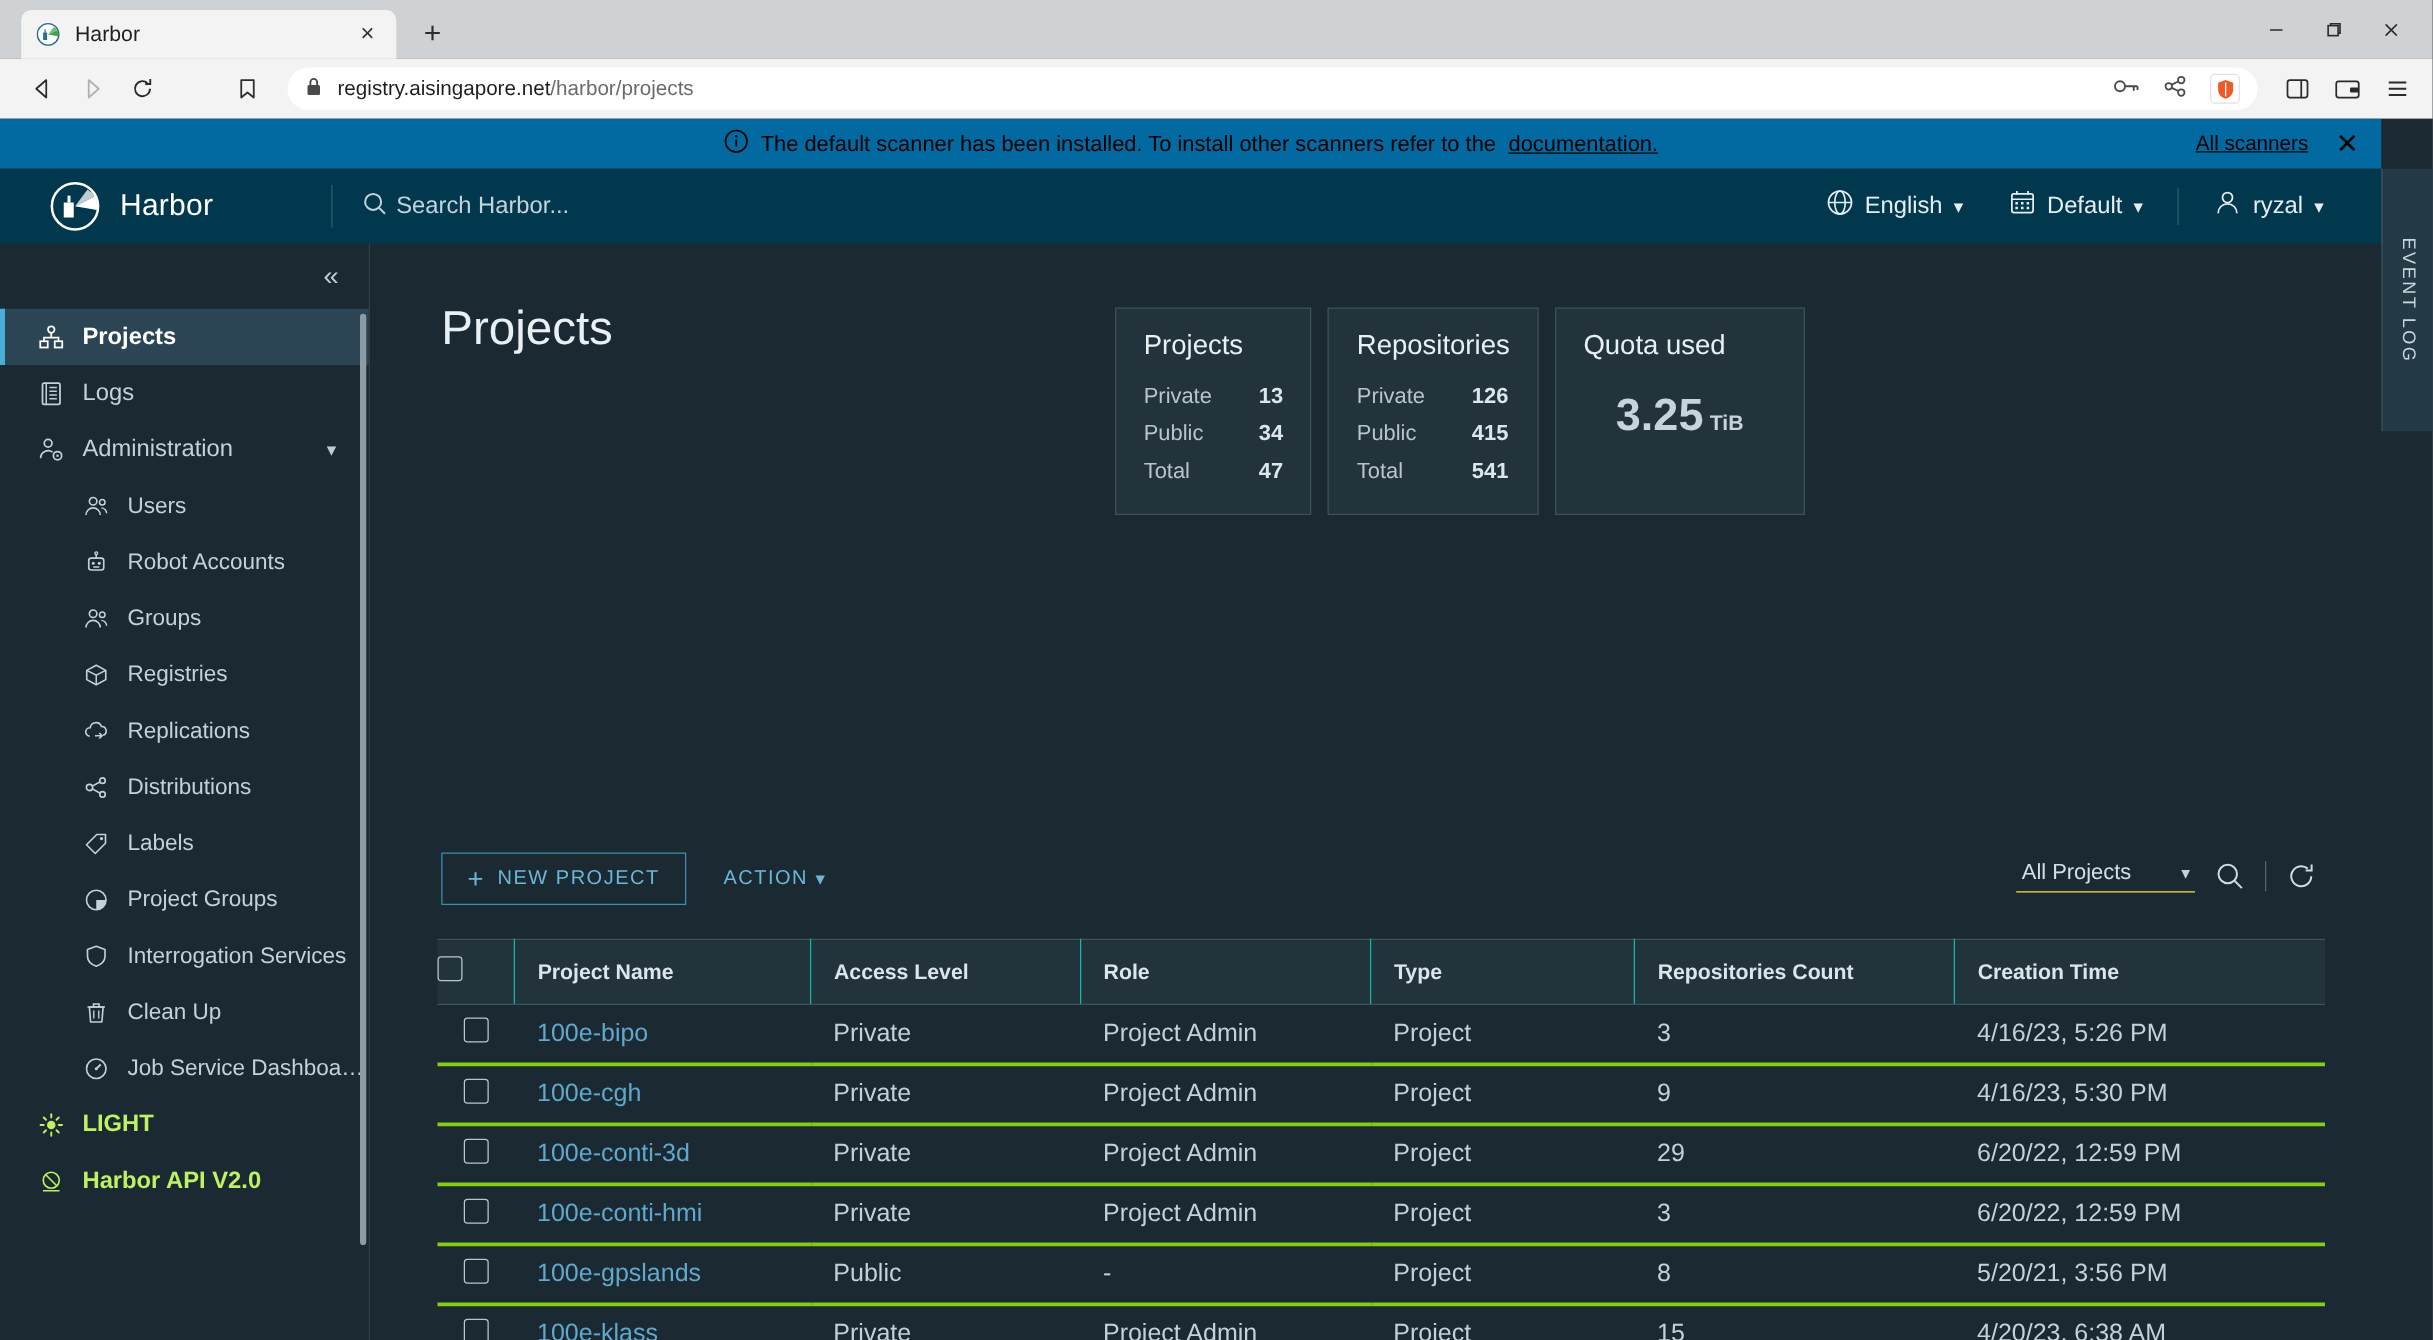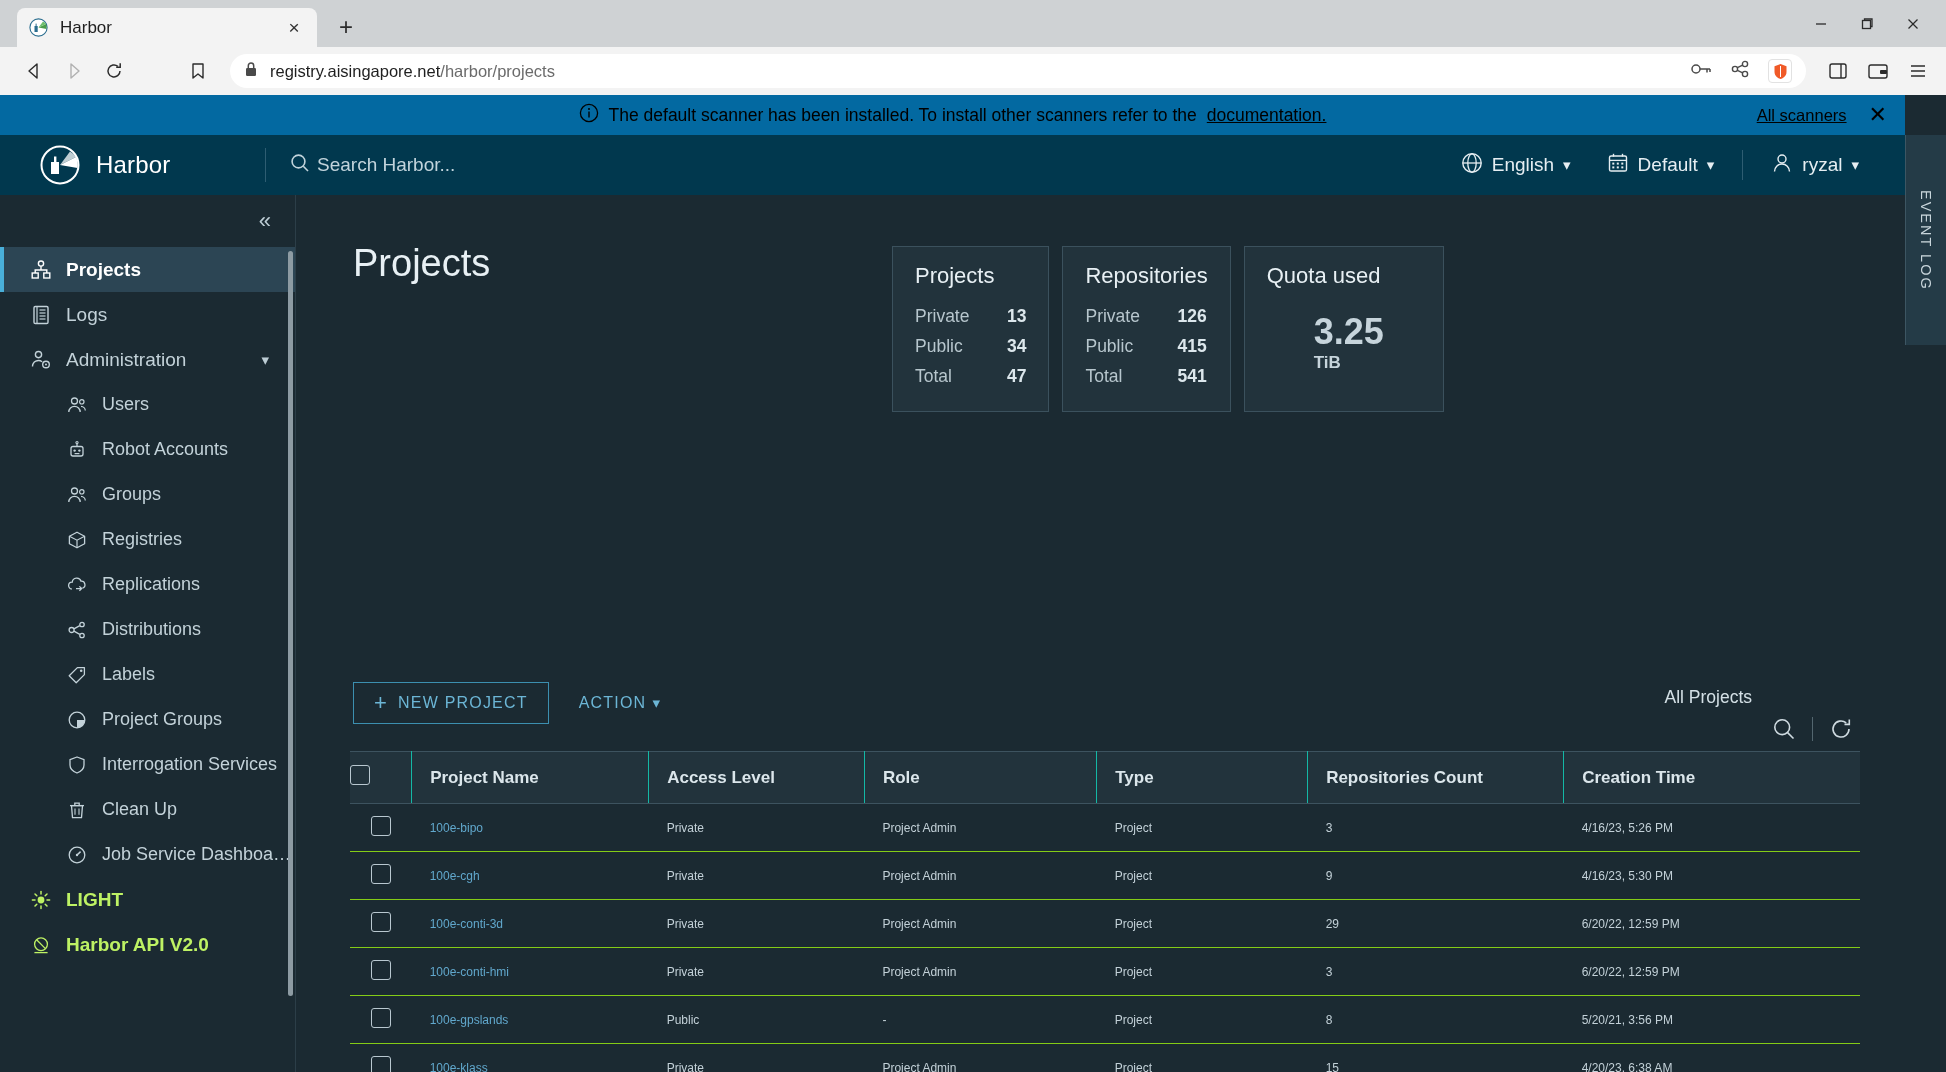--- a/index.html
+++ b/index.html
@@ -97,31 +97,31 @@
   .quota-title { font-size:22px; color:#e8f0f4; font-weight:300; align-self:flex-start; margin-bottom:14px;}
   .quota-val { font-size:36px; color:#c6d4db; font-weight:700; }
   .quota-unit { font-size:17px; color:#c6d4db; font-weight:700; margin-left:5px; }
 
   .toolbar { position:absolute; left:56px; top:487px; display:flex; align-items:center; gap:30px; }
   .btn-new { border:1px solid #3c8fb0; color:#6cb6d6; background:transparent; height:42px;
              padding:0 20px; font-size:16px; letter-spacing:1.2px; display:flex; align-items:center; gap:10px; cursor:pointer; }
   .btn-action { color:#6cb6d6; font-size:16px; letter-spacing:1.2px; display:flex; align-items:center; gap:6px; cursor:pointer; }
 
   .tools-right { position:absolute; right:52px; top:492px; display:flex; align-items:center; gap:16px; }
-  .select-box { display:flex; align-items:center; gap:40px; border-bottom:1px solid #fde047; padding:0 4px 5px 4px; cursor:pointer;flex-direction:column;}
+  .select-box { display:flex; align-items:center; gap:40px; border-bottom:1px solid #fde047; padding:0 4px 5px 4px; cursor:pointer;}
   .select-box .sv { font-size:17.5px; color:#d4e0e6; }
   .icon-btn { cursor:pointer; display:flex; align-items:center; justify-content:center; }
   .vdiv { width:1px; height:24px; background:#53666f; }
 
   table.grid { position:absolute; left:53px; top:556px; width:1510px; border-collapse:collapse; }
   table.grid th { background:#22333c; border-top:1px solid #3d535f; border-bottom:1px solid #3d535f;
                   border-right:1px solid #14b8a6; text-align:left; font-size:17px; color:#dbe6eb;
                   font-weight:700; padding:13px 0 13px 18px; height:48px; }
   table.grid th:last-child { border-right:none; }
-  table.grid td { border-bottom:1px solid #84cc16; font-size:12px; color:#c3d1d8;
+  table.grid td { border-bottom:3px solid #84cc16; font-size:20px; color:#c3d1d8;
                   padding:0 0 0 18px; height:48px; }
   .col-cb { width:52px; padding-left:0 !important; text-align:center; }
   .chk { width:20px; height:20px; border:1.6px solid #b9c8d0; border-radius:3px; display:inline-block; cursor:pointer; background:transparent; }
   td a.projlink { color:#61a8cd; text-decoration:none; cursor:pointer; }
 </style>
 </head>
 <body>
 
 <div class="browser">
 
@@ -551,21 +551,21 @@
               <span class="lbl">Public</span>
               <span class="val">415</span>
             </div>
           <div class="card-row">
               <span class="lbl">Total</span>
               <span class="val">541</span>
             </div>
         </div>
         <div class="card quota">
           <div class="quota-title">Quota used</div>
-          <div style="display:flex;align-items:baseline;margin-top:8px;flex-direction:column;">
+          <div style="display:flex;align-items:baseline;margin-top:8px;">
             <span class="quota-val">3.25</span>
             <span class="quota-unit">TiB</span>
           </div>
         </div>
       </div>
 
       <div class="toolbar">
         <div class="btn-new">
           <span style="font-size:22px;line-height:1;">+</span>
           <span>NEW PROJECT</span>

